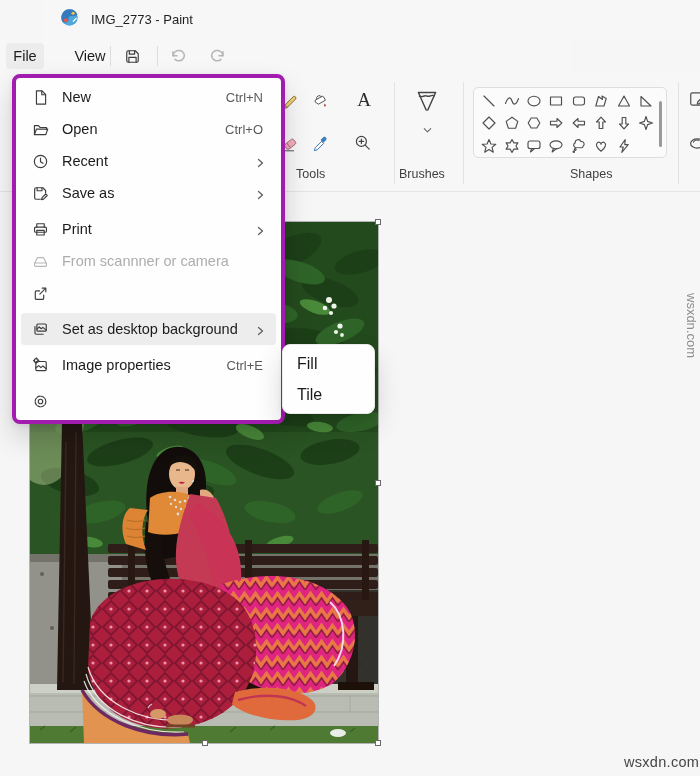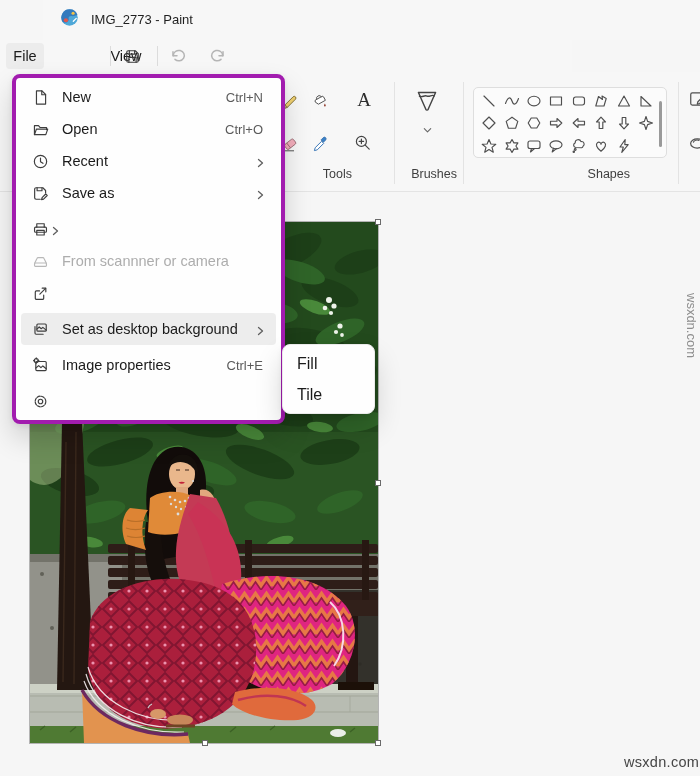--- a/index.html
+++ b/index.html
@@ -9,29 +9,29 @@
   
   .titlebar { position:absolute; left:0; top:0; width:700px; height:40px; background:#f7f7f7;margin-left:43px; }
   .app-logo { position:absolute; left:17px; top:8px; width:19px; height:19px; }
   .app-title { position:absolute; left:48px; top:12px; font-size:13px; color:#1f1f1f; }
 
   
   .menubar { position:absolute; left:0; top:40px; width:572px; height:32px; background:#f7f7f7; }
   .mb-tab { position:absolute; top:3px; height:26px; line-height:26px; font-size:14.5px;
     color:#1b1b1b; text-align:center; border-radius:4px; cursor:default; }
   .mb-file { left:6px; width:38px; background:#ececec; }
-  .mb-view { left:68px; width:44px;margin-left:36px; }
+  .mb-view { left:68px; width:44px; }
   .mb-sep { position:absolute; top:6px; width:1px; height:20px; background:#dcdcdc; }
   .mb-ico { position:absolute; top:5px; width:22px; height:22px; display:flex; align-items:center; justify-content:center; }
   .mb-ico svg { width:17px; height:17px; }
 
   
   .ribbon { position:absolute; left:0; top:72px; width:700px; height:120px; background:#f7f7f7;
     border-bottom:1px solid #e4e4e4; }
-  .rb-label { position:absolute; font-size:12.5px; color:#3f3f3f; top:95px; text-align:right; }
+  .rb-label { position:absolute; font-size:12.5px; color:#3f3f3f; top:95px; text-align:left; }
   .rb-sep { position:absolute; top:10px; width:1px; height:102px; background:#e3e3e3; }
   .tool-btn { position:absolute; width:24px; height:24px; display:flex; align-items:center; justify-content:center; }
   .tool-btn svg { width:20px; height:20px; }
   .text-A { font-family:"Liberation Serif", serif; font-size:19px; color:#2e2e2e; }
   .shapes-box { position:absolute; left:473px; top:15px; width:194px; height:71px; background:#fbfbfb;
     border:1px solid #dedede; border-radius:5px; }
   #shapes-grid { position:absolute; left:4px; top:2px; width:180px; display:grid;
     grid-template-columns:repeat(8,22.4px); grid-auto-rows:22.3px; align-items:center; justify-items:center; }
   .shape-cell { width:20px; height:20px; display:flex; align-items:center; justify-content:center; }
   .shape-cell svg { width:16px; height:16px; fill:none; stroke:#4f4f4f; stroke-width:1.15;
@@ -566,20 +566,21 @@
   <div class="mi-gap"></div>
 
   <div class="mi">
     <span class="mi-ic">
       <svg viewBox="0 0 16 16">
           <path d="M4.5 5.8 V2.6 h7 v3.2"></path>
           <rect x="2.4" y="5.8" width="11.2" height="4.8" rx="1"></rect>
           <path d="M4.5 8.8 h7 v4.4 h-7 Z"></path>
         </svg>
     </span>
+    <span class="mi-label">Print</span>
     <span class="mi-chev">
       <svg viewBox="0 0 12 12">
           <path d="M4.5 2.5 L8.5 6 L4.5 9.5"></path>
         </svg>
     </span>
   </div>
 
   <div class="mi disabled">
     <span class="mi-ic">
       <svg viewBox="0 0 16 16">

